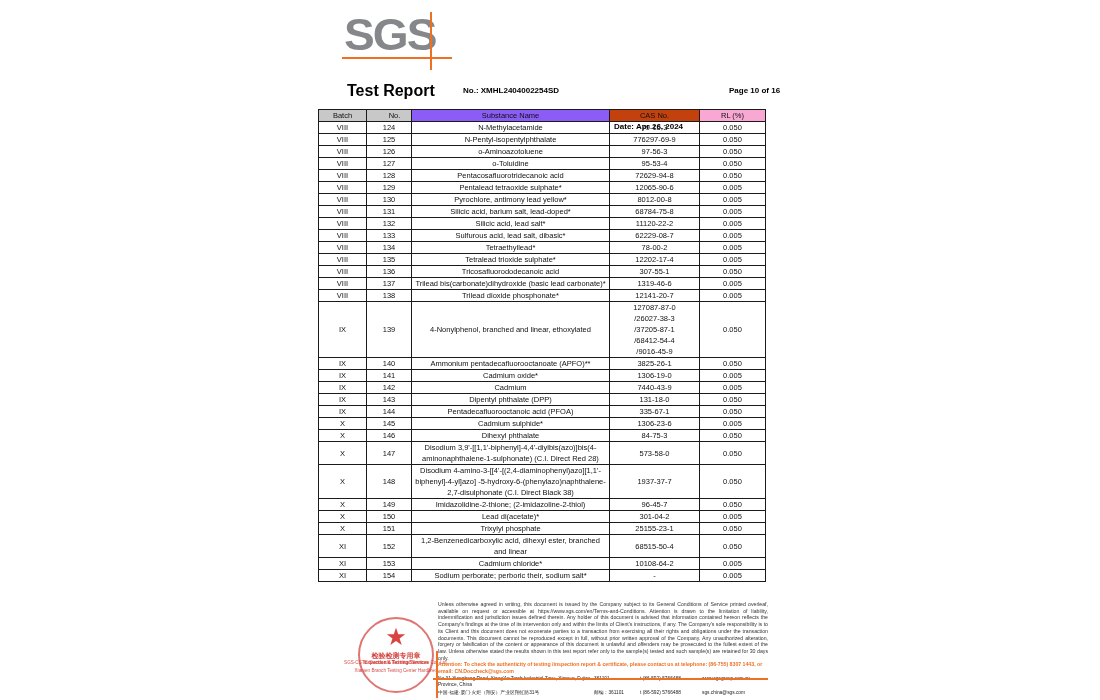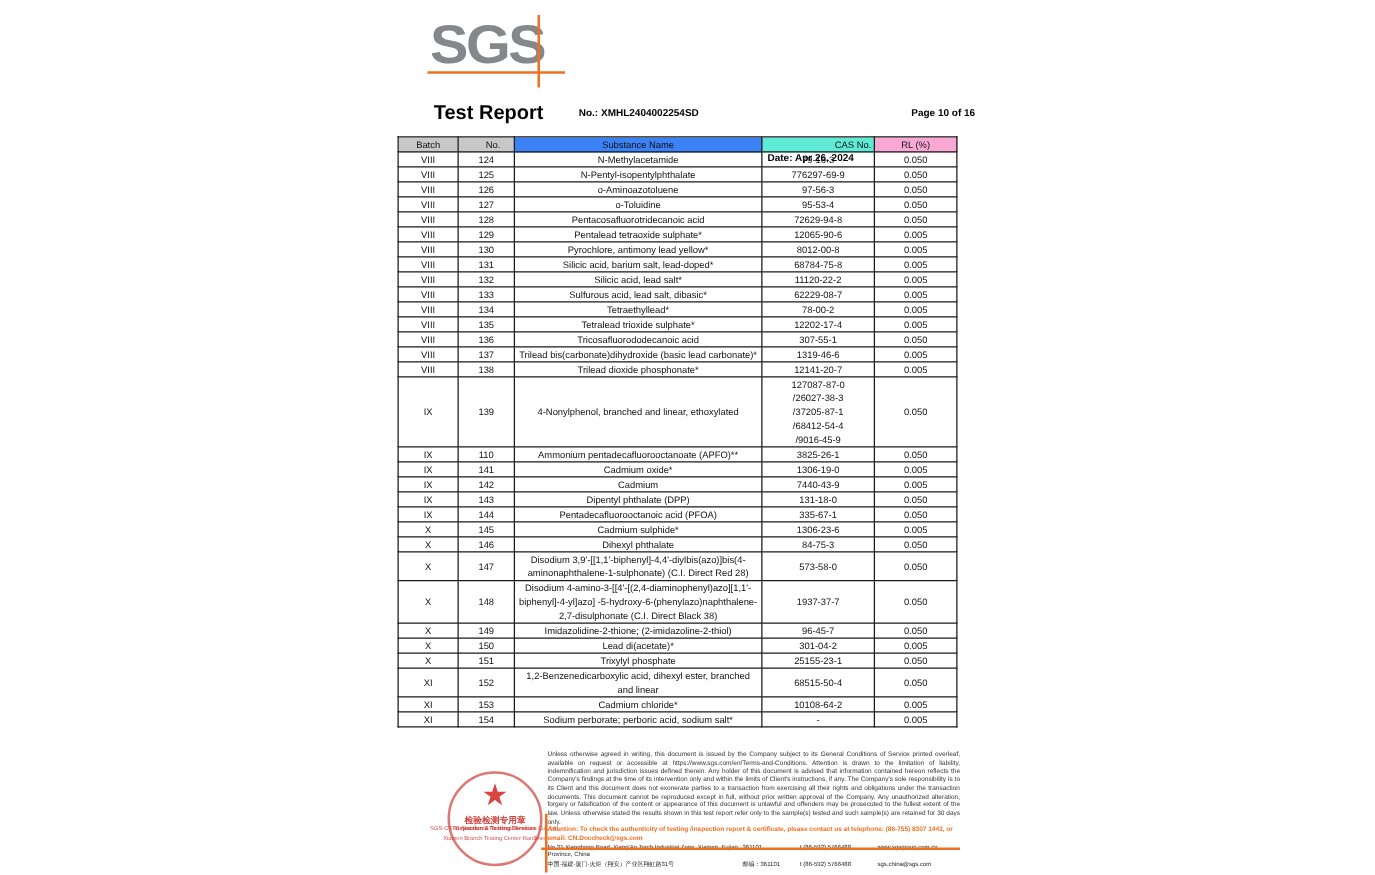--- a/index.html
+++ b/index.html
@@ -74,22 +74,22 @@
         <col style="width:48px">
           <col style="width:45px">
           <col style="width:198px">
           <col style="width:90px">
           <col style="width:66px">
       </colgroup>
       <thead>
         <tr>
           <th style="background: rgb(200, 200, 200);">Batch</th>
           <th style="background: rgb(200, 200, 200); padding-left: 13px;">No.</th>
-          <th style="background: #3b82f6;">Substance Name</th>
-          <th style="background: #5eead4; text-align: right;">CAS No.</th>
+          <th style="background: #8b5cf6;">Substance Name</th>
+          <th style="background: #c2410c;">CAS No.</th>
           <th style="background: #f9a8d4;">RL (%)</th>
         </tr>
       </thead>
       <tbody>
     <tr>
       <td>VIII</td>
       <td>124</td>
       <td>N-Methylacetamide</td>
       <td class="cas">79-16-3</td>
       <td>0.050</td>
@@ -214,21 +214,21 @@
       <td class="cas">127087-87-0
 /26027-38-3
 /37205-87-1
 /68412-54-4
 /9016-45-9</td>
       <td>0.050</td>
     </tr>
 
     <tr>
       <td>IX</td>
-      <td>110</td>
+      <td>140</td>
       <td>Ammonium pentadecafluorooctanoate (APFO)**</td>
       <td class="cas">3825-26-1</td>
       <td>0.050</td>
     </tr>
 
     <tr>
       <td>IX</td>
       <td>141</td>
       <td>Cadmium oxide*</td>
       <td class="cas">1306-19-0</td>
@@ -327,21 +327,21 @@
       <td>XI</td>
       <td>153</td>
       <td>Cadmium chloride*</td>
       <td class="cas">10108-64-2</td>
       <td>0.005</td>
     </tr>
 
     <tr>
       <td>XI</td>
       <td>154</td>
-      <td>Sodium perborate; perboric acid, sodium salt*</td>
+      <td>Sodium perborate; perboric their, sodium salt*</td>
       <td class="cas">-</td>
       <td>0.005</td>
     </tr>
   </tbody>
     </table>
   </div>
 
   <div class="stamp">
     <div class="stamp-ring"></div>
     <div class="stamp-star">★</div>

